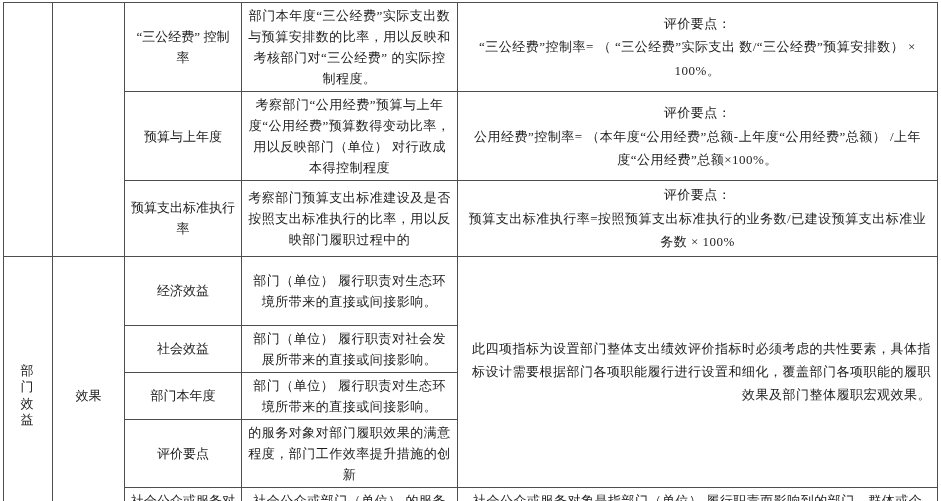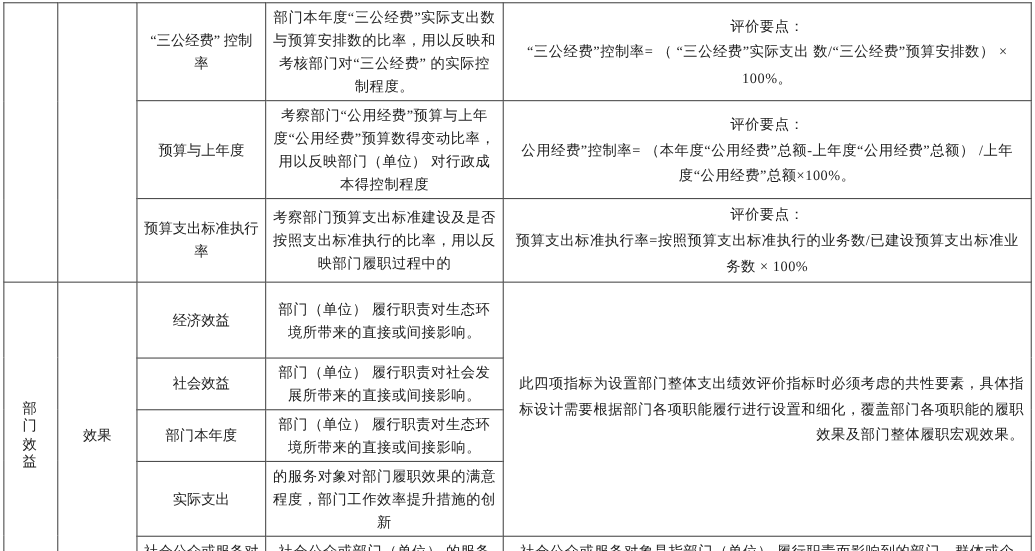--- a/index.html
+++ b/index.html
@@ -131,21 +131,21 @@
       </tr>
       <tr class="r5">
         <td class="indicator">社会效益</td>
         <td class="desc">部门（单位） 履行职责对社会发展所带来的直接或间接影响。</td>
       </tr>
       <tr class="r6">
         <td class="indicator">部门本年度</td>
         <td class="desc">部门（单位） 履行职责对生态环境所带来的直接或间接影响。</td>
       </tr>
       <tr class="r7">
-        <td class="indicator">实际支出</td>
+        <td class="indicator">评价要点</td>
         <td class="desc">的服务对象对部门履职效果的满意程度，部门工作效率提升措施的创新</td>
       </tr>
       <tr class="r8">
         <td class="indicator">社会公众或服务对象满意度</td>
         <td class="desc">社会公众或部门（单位） 的服务对象对部门履职效果的满意程度。</td>
         <td class="desc">社会公众或服务对象是指部门（单位） 履行职责而影响到的部门、群体或个人。一般采取社会调查的方式。</td>
       </tr>
     </tbody>
   </table>
 </div>

